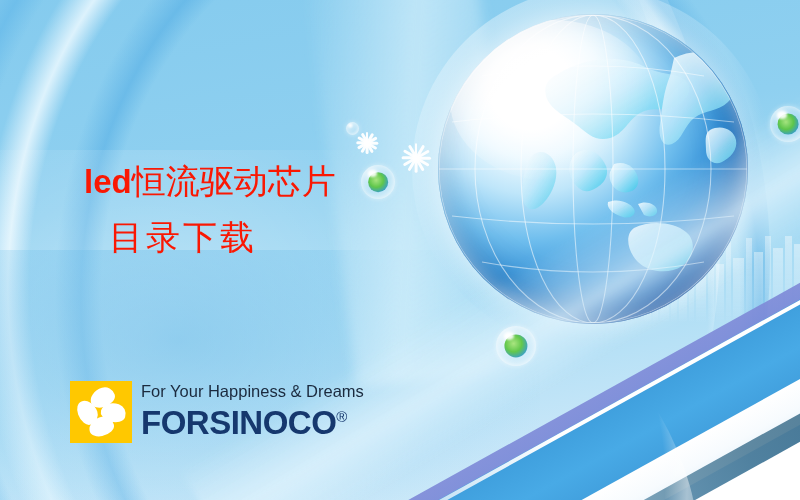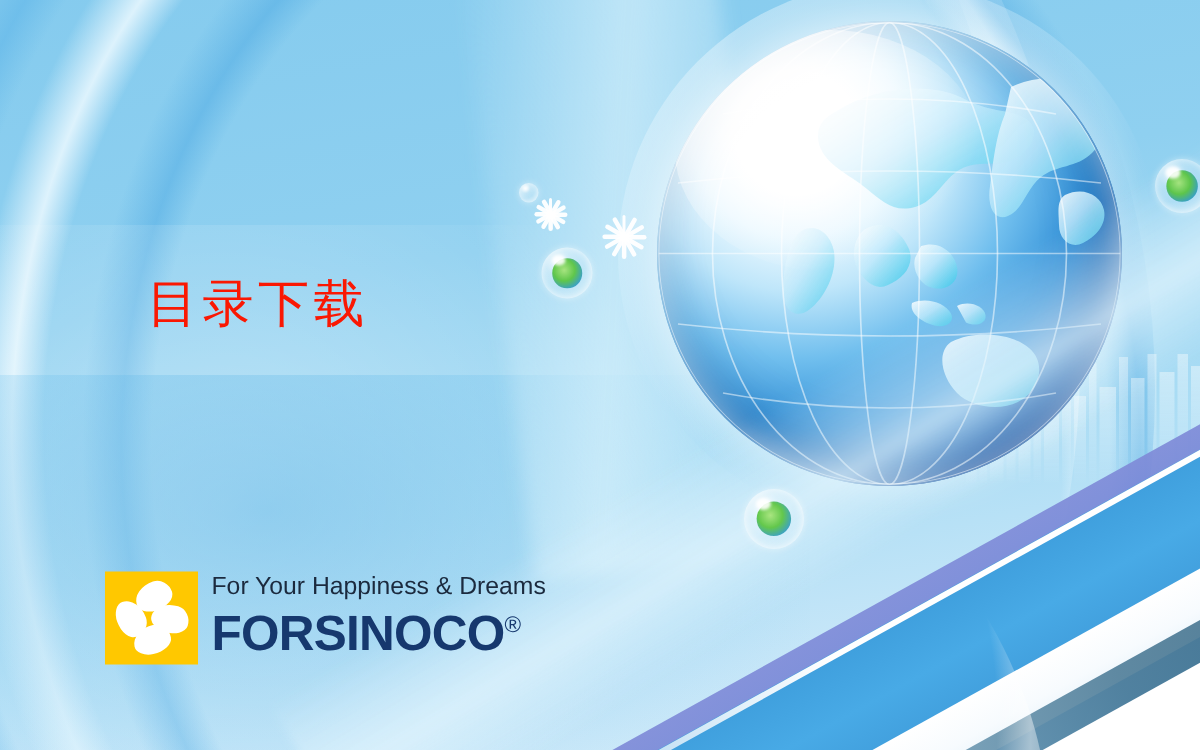--- a/index.html
+++ b/index.html
@@ -123,21 +123,21 @@
     white-space:nowrap;
   }
   #headline .line1{
     display:block;font-size:34px;
   }
   #headline .line1 .latin{
     font-family:"Liberation Sans","DejaVu Sans",sans-serif;
     font-weight:700;font-size:33px;
   }
   #headline .line2{
-    display:block;font-size:34px;margin-top:22px;margin-left:14px;letter-spacing:3px;
+    display:block;font-size:34px;margin-top:22px;margin-left:25px;letter-spacing:3px;
   }
 
   
   #logo{
     position:absolute;left:70px;top:381px;
     display:flex;align-items:flex-start;
   }
   #logo-mark{
     position:relative;width:62px;height:62px;
     background:#ffc800;
@@ -379,20 +379,21 @@
     <div class="bubble-core"></div>
     <div class="bubble-spec"></div>
   </div>
 
   <div class="bubble" style="left:770px;top:106px;width:36px;height:36px;">
     <div class="bubble-core"></div>
     <div class="bubble-spec"></div>
   </div>
 
   <div id="headline">
+    <span class="line1"><span class="latin">led</span><span>恒流驱动芯片</span></span>
     <span class="line2">目录下载</span>
   </div>
 
   <div id="logo">
     <div id="logo-mark">
       <div class="petal" style="left:20px;top:7px;transform:rotate(-18deg);"></div>
       <div class="petal" style="left:5px;top:22px;transform:rotate(70deg);"></div>
       <div class="petal" style="left:31px;top:22px;transform:rotate(18deg);"></div>
       <div class="petal" style="left:19px;top:36px;transform:rotate(-12deg);"></div>
     </div>

